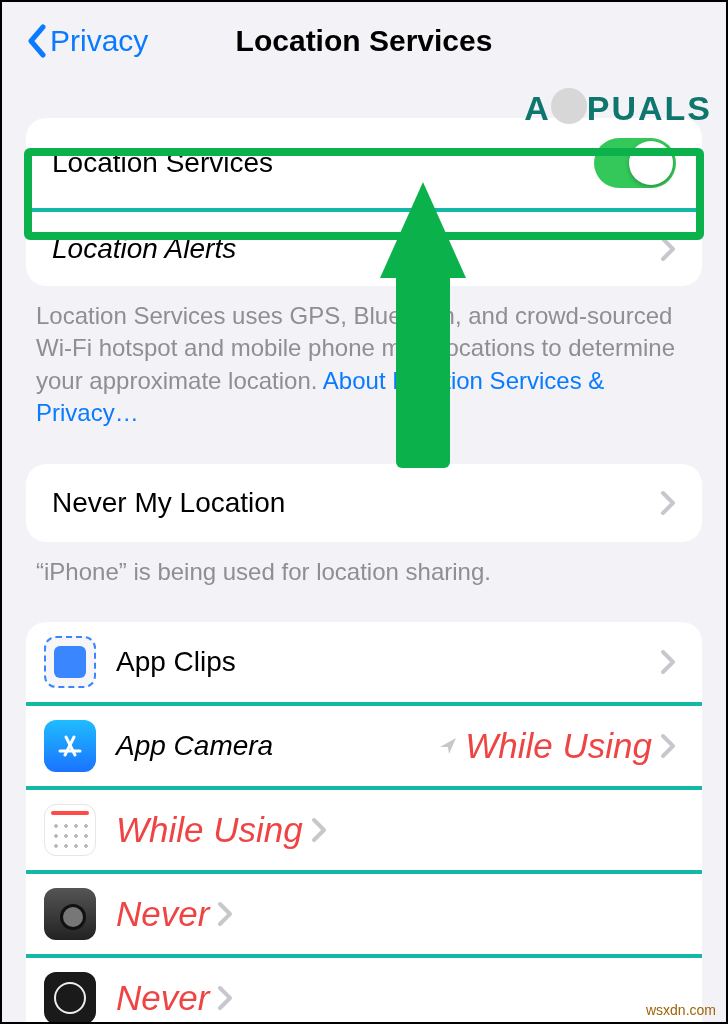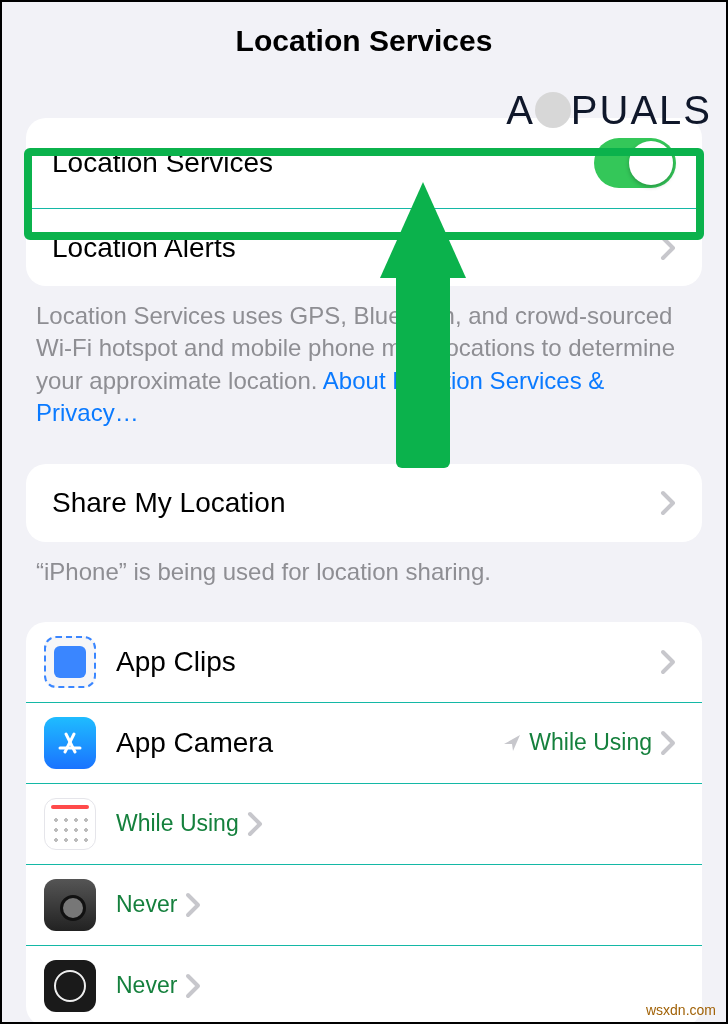--- a/index.html
+++ b/index.html
@@ -32,24 +32,24 @@
     .back svg { margin-right: 2px; }
     .title {
       font-size: 30px;
       font-weight: 600;
       color: #000;
     }
     .watermark-top {
       position: absolute;
       top: 86px;
       right: 14px;
-      font-size: 40px;
-      font-weight: 400;
+      font-size: 34px;
+      font-weight: 700;
       letter-spacing: 2px;
-      color: #0f172a;
+      color: #0f766e;
     }
     .watermark-top .guy {
       display: inline-block;
       width: 36px; height: 36px;
       background: #d7d7d7;
       border-radius: 50%;
       vertical-align: -4px;
     }
     .watermark-bottom {
       position: absolute;
@@ -65,30 +65,30 @@
     }
     .group.first { margin-top: 40px; }
     .row {
       display: flex;
       align-items: center;
       padding: 20px 26px;
       min-height: 78px;
       position: relative;
       cursor: pointer;
     }
-    .row + .row { border-top: 1px solid #14b8a6; }
+    .row + .row { border-top: 4px solid #14b8a6; font-style: italic; }
     .row .label {
       font-size: 28px;
       color: #000;
       font-weight: 400;
       flex: 1 1 auto;
     }
     .row .value {
-      font-size: 23px;
-      color: #15803d;
+      font-size: 35px;
+      color: #ef4444;
       margin-right: 8px;
     }
     .chev { color: #c7c7cc; }
     .toggle {
       width: 82px; height: 50px;
       background: #34c759;
       border-radius: 25px;
       position: relative;
     }
     .toggle .knob {
@@ -177,20 +177,26 @@
     .ic-camera::after{ content:""; position:absolute; top:16px; left:16px; width:20px; height:20px; background:#777; border:3px solid #111; border-radius:50%;}
     .ic-compass {
       background:#1a1a1a; position:relative;
     }
     .ic-compass::after{ content:""; position:absolute; inset:10px; border:2px solid #eee; border-radius:50%;}
   </style>
 </head>
 <body>
 
 <div class="header">
+  <div class="back">
+    <svg width="22" height="34" viewBox="0 0 22 34">
+        <polyline points="17,3 5,17 17,31" fill="none" stroke="#0a7aff" stroke-width="5" stroke-linecap="round" stroke-linejoin="round"></polyline>
+      </svg>
+    <span>Privacy</span>
+  </div>
   <span class="title">Location Services</span>
 </div>
 
 <div class="watermark-top">
   <span>A</span><span class="guy"></span><span>PUALS</span>
 </div>
 
 <div class="group first">
   <div class="row">
     <span class="label">Location Services</span>
@@ -211,21 +217,21 @@
 </div>
 
 <div class="highlight-box"></div>
 <div class="arrow">
   <div class="head"></div>
     <div class="shaft"></div>
 </div>
 
 <div class="group" style="margin-top:34px">
   <div class="row">
-    <span class="label">Share My Location</span>
+    <span class="label">Never My Location</span>
     <svg class="chev" width="16" height="26" viewBox="0 0 16 26">
         <polyline points="3,3 13,13 3,23" fill="none" stroke="#c7c7cc" stroke-width="4" stroke-linecap="round" stroke-linejoin="round"></polyline>
       </svg>
   </div>
 </div>
 <div class="footer-text">“iPhone” is being used for location sharing.</div>
 
 <div class="group apps">
   <div class="row app-row">
     <div class="app-icon ic-appclips"></div>

